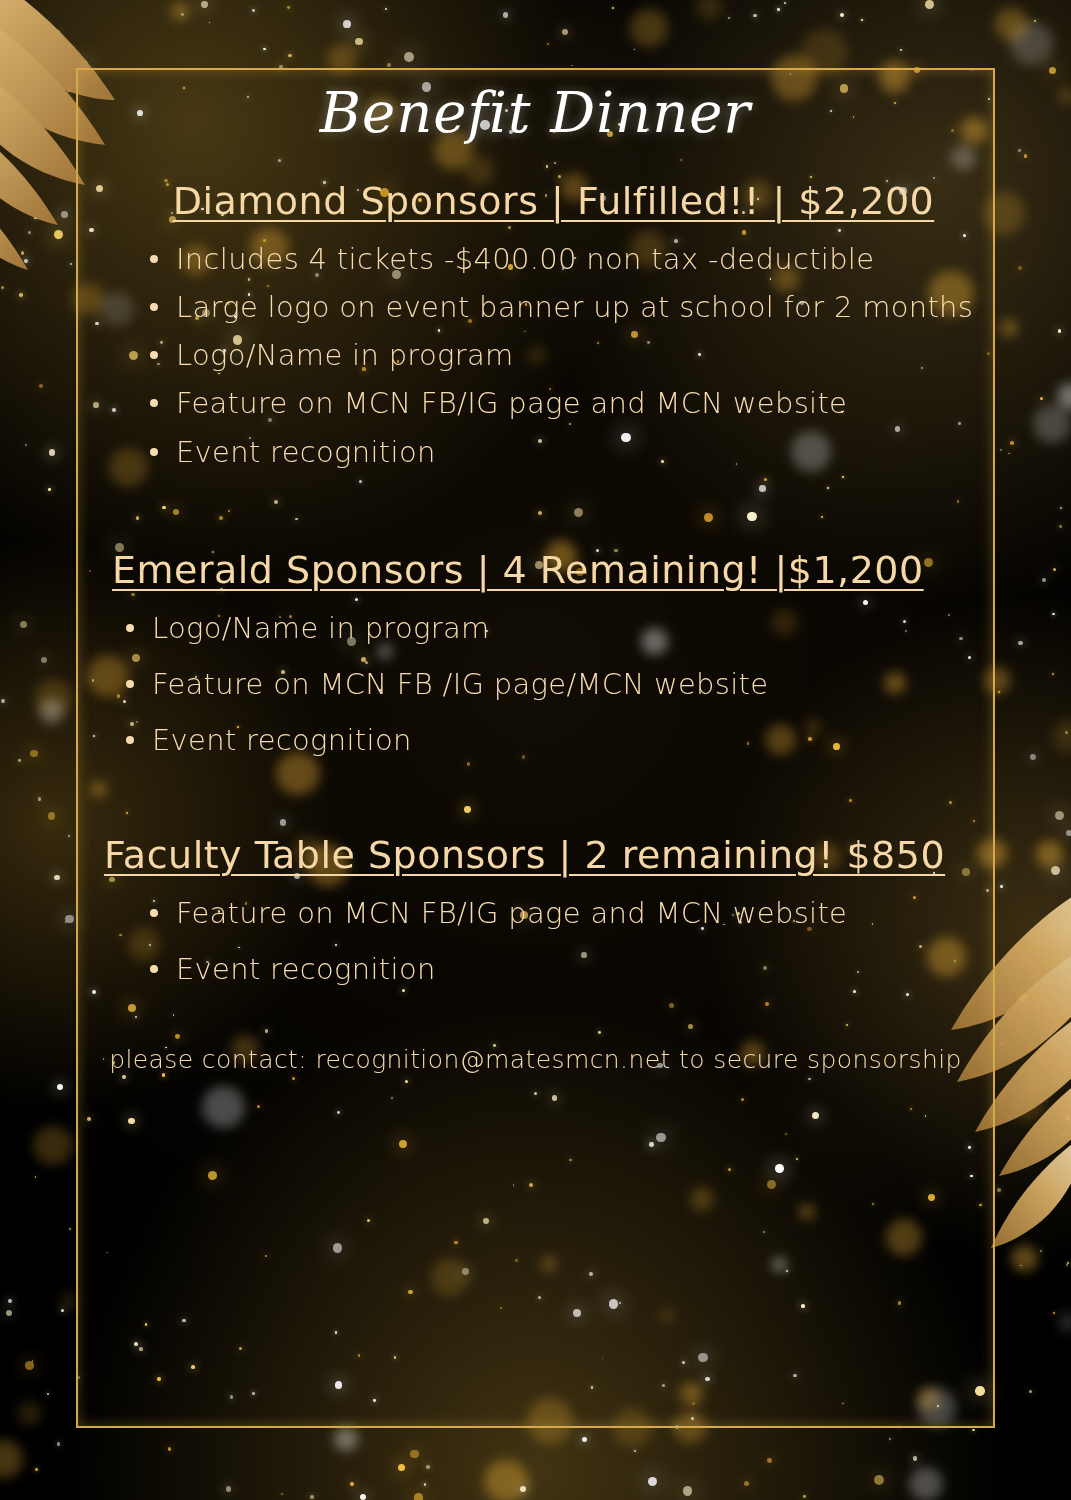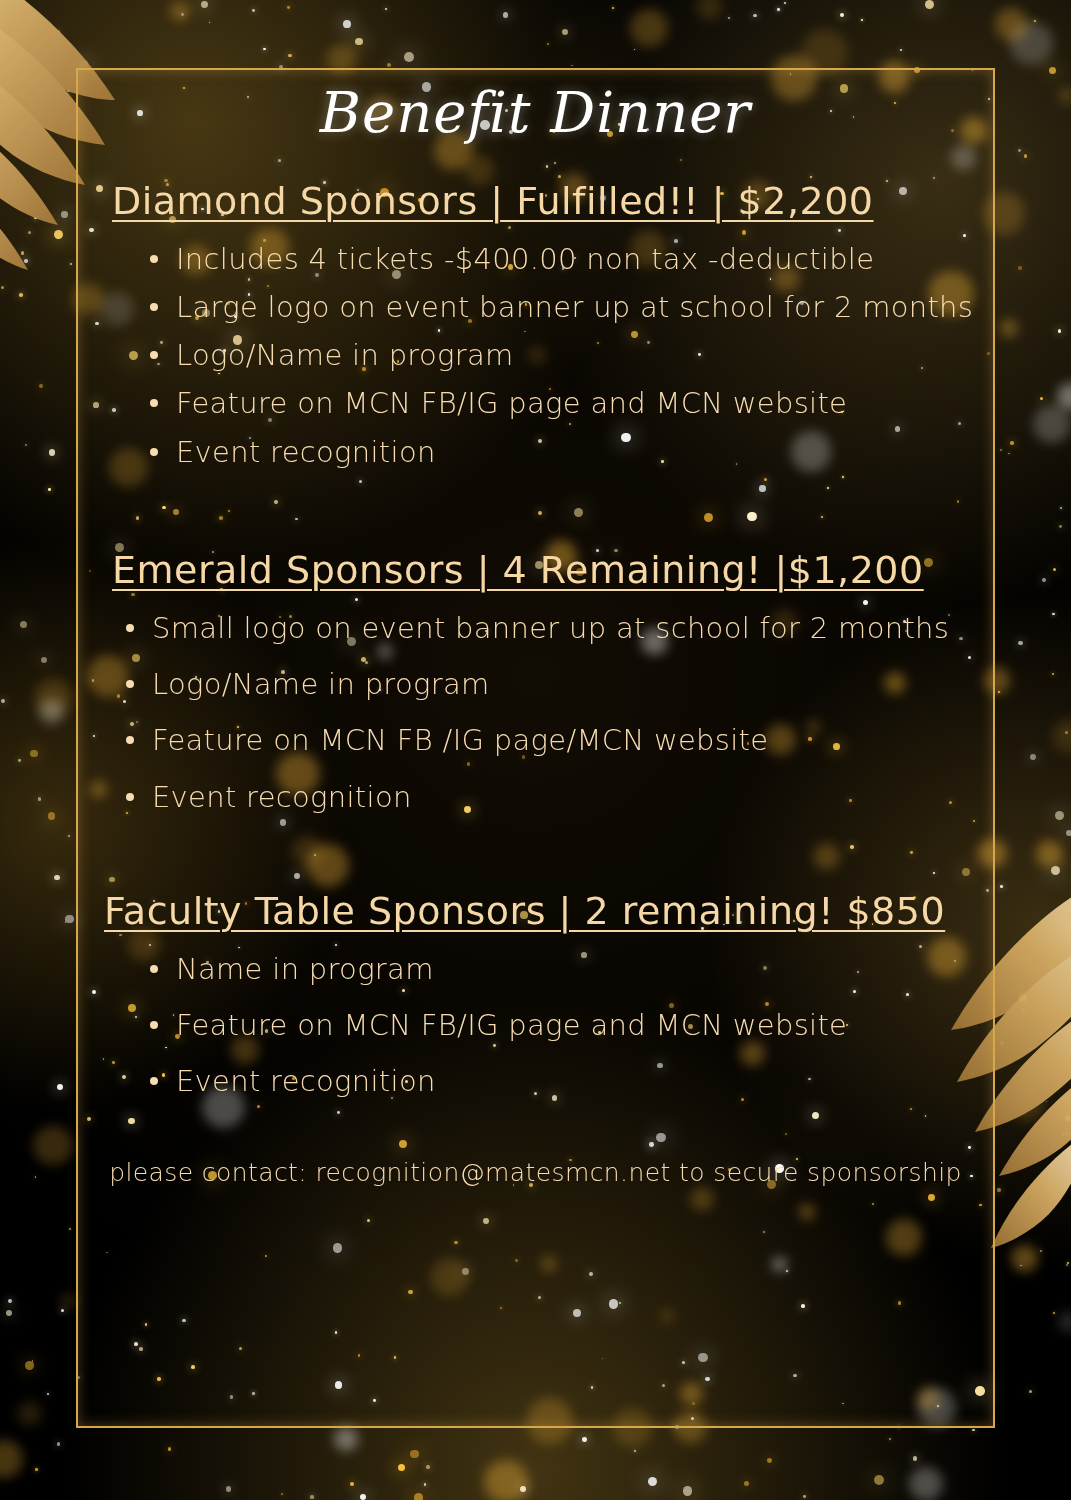--- a/index.html
+++ b/index.html
@@ -91,21 +91,21 @@
   .tier-head {
     color: #f6d7a6;
     font-size: 38px;
     letter-spacing: 0.5px;
     text-decoration: underline;
     text-underline-offset: 6px;
     text-decoration-thickness: 2px;
     font-weight: 400;
     font-family: "DejaVu Sans", sans-serif;
   }
-  .tier-1 .tier-head { padding-left: 36px; }
+  .tier-1 .tier-head { padding-left: 36px; text-align: center; }
   .tier-2 .tier-head { padding-left: 36px; }
   .tier-3 .tier-head { padding-left: 28px; }
 
   ul.benefits {
     list-style: none;
     margin: 18px 0 0 0;
     padding: 0;
   }
   ul.benefits li {
     position: relative;
@@ -713,31 +713,29 @@
         <li>Large logo on event banner up at school for 2 months</li>
         <li>Logo/Name in program</li>
         <li>Feature on MCN FB/IG page and MCN website</li>
         <li>Event recognition</li>
       </ul>
     </div>
 
     <div class="tier tier-2">
       <div class="tier-head">Emerald Sponsors | 4 Remaining! |$1,200</div>
       <ul class="benefits">
-        <li>Small logo on event banner up at school for 2 months</li>
         <li>Logo/Name in program</li>
         <li>Feature on MCN FB /IG page/MCN website</li>
         <li>Event recognition</li>
       </ul>
     </div>
 
     <div class="tier tier-3">
       <div class="tier-head">Faculty Table Sponsors | 2 remaining! $850</div>
       <ul class="benefits">
-        <li>Name in program</li>
         <li>Feature on MCN FB/IG page and MCN website</li>
         <li>Event recognition</li>
       </ul>
     </div>
 
     <div class="contact">please contact: recognition@matesmcn.net to secure sponsorship</div>
 
   </div>
 </div>
 

